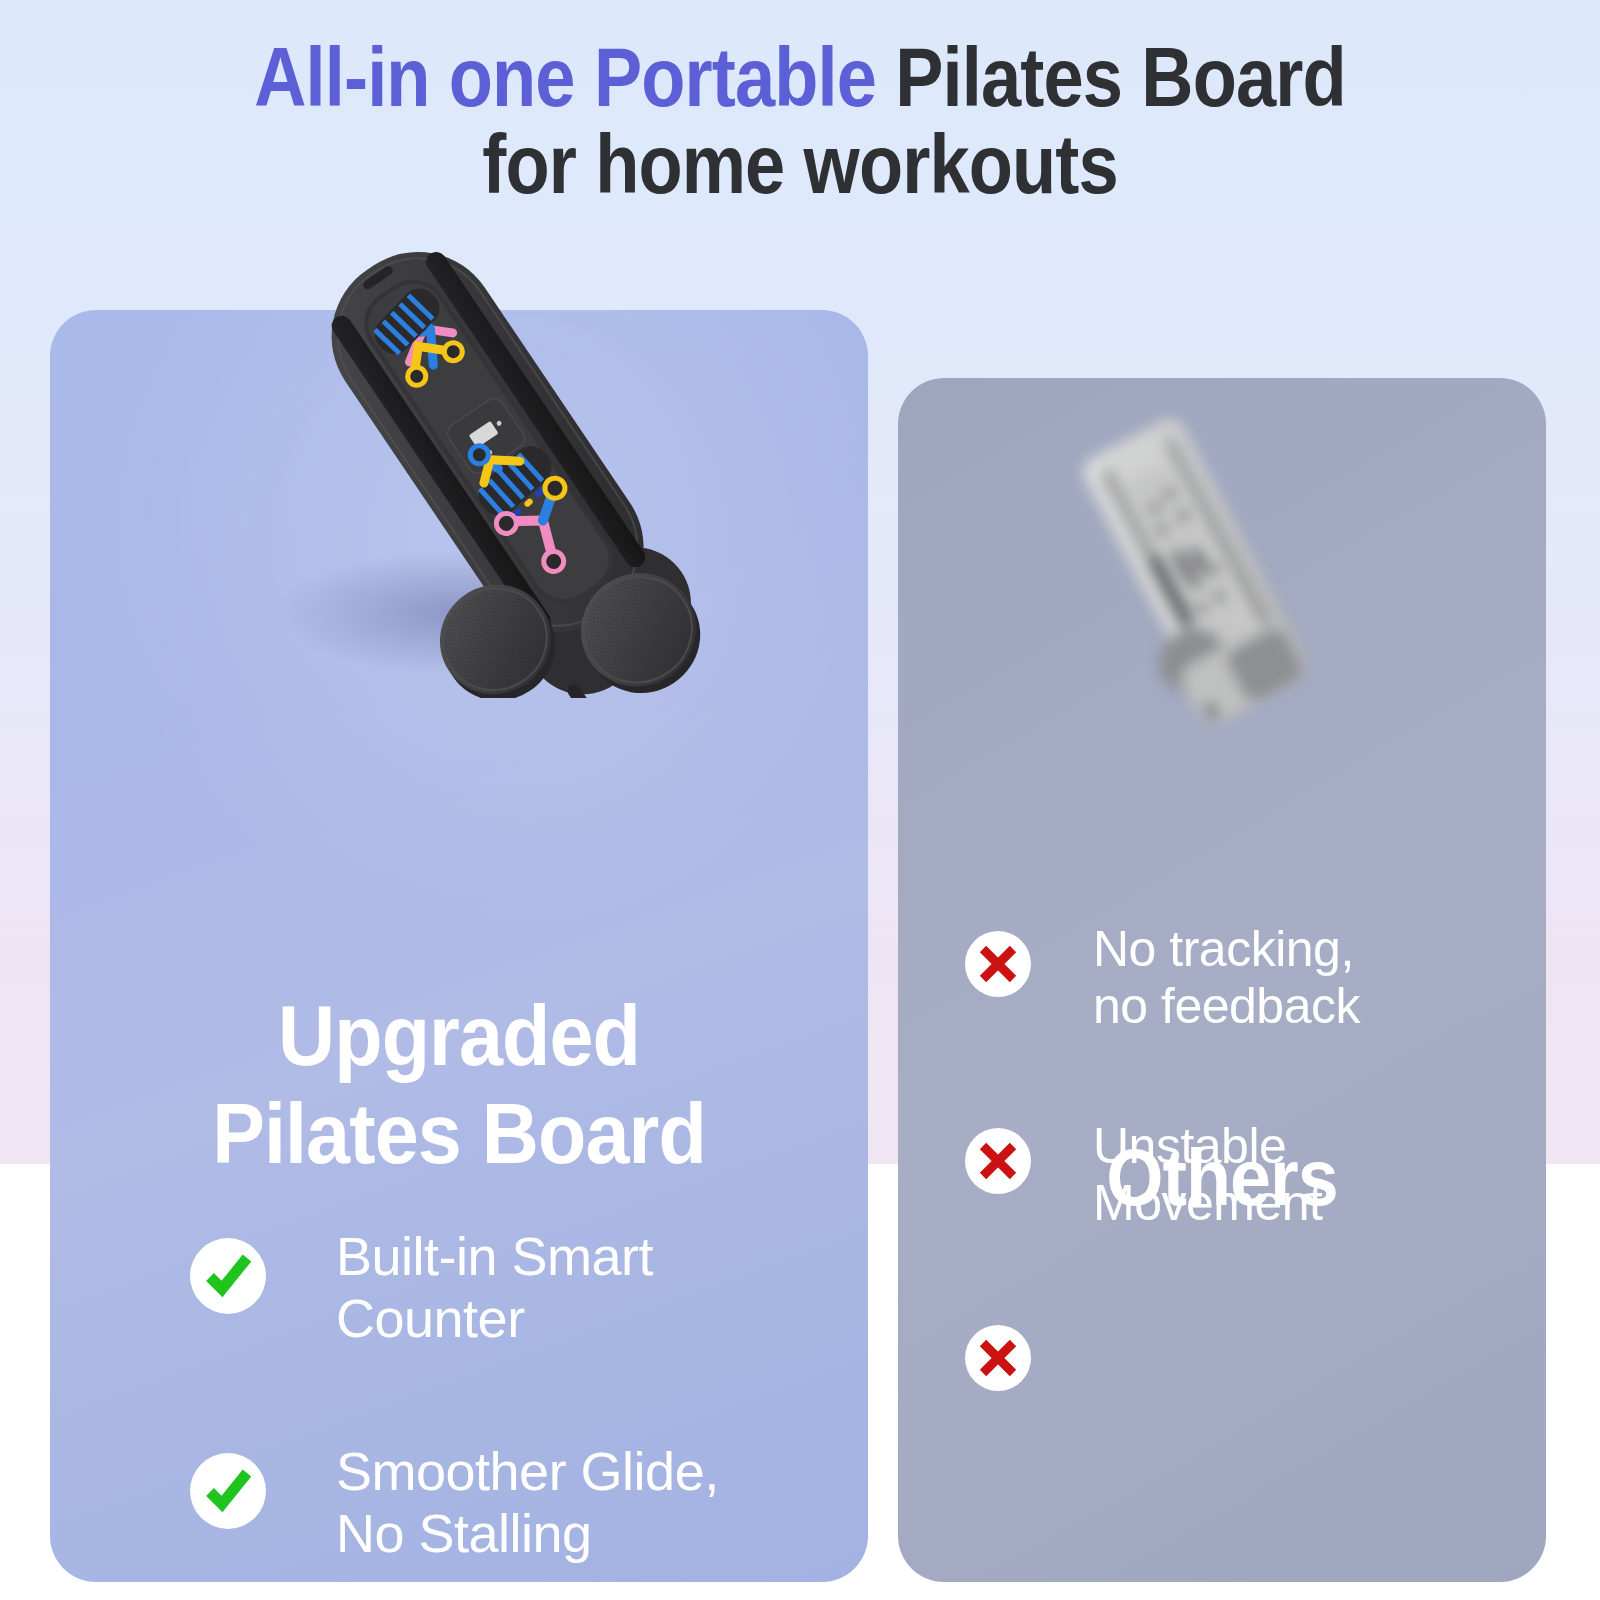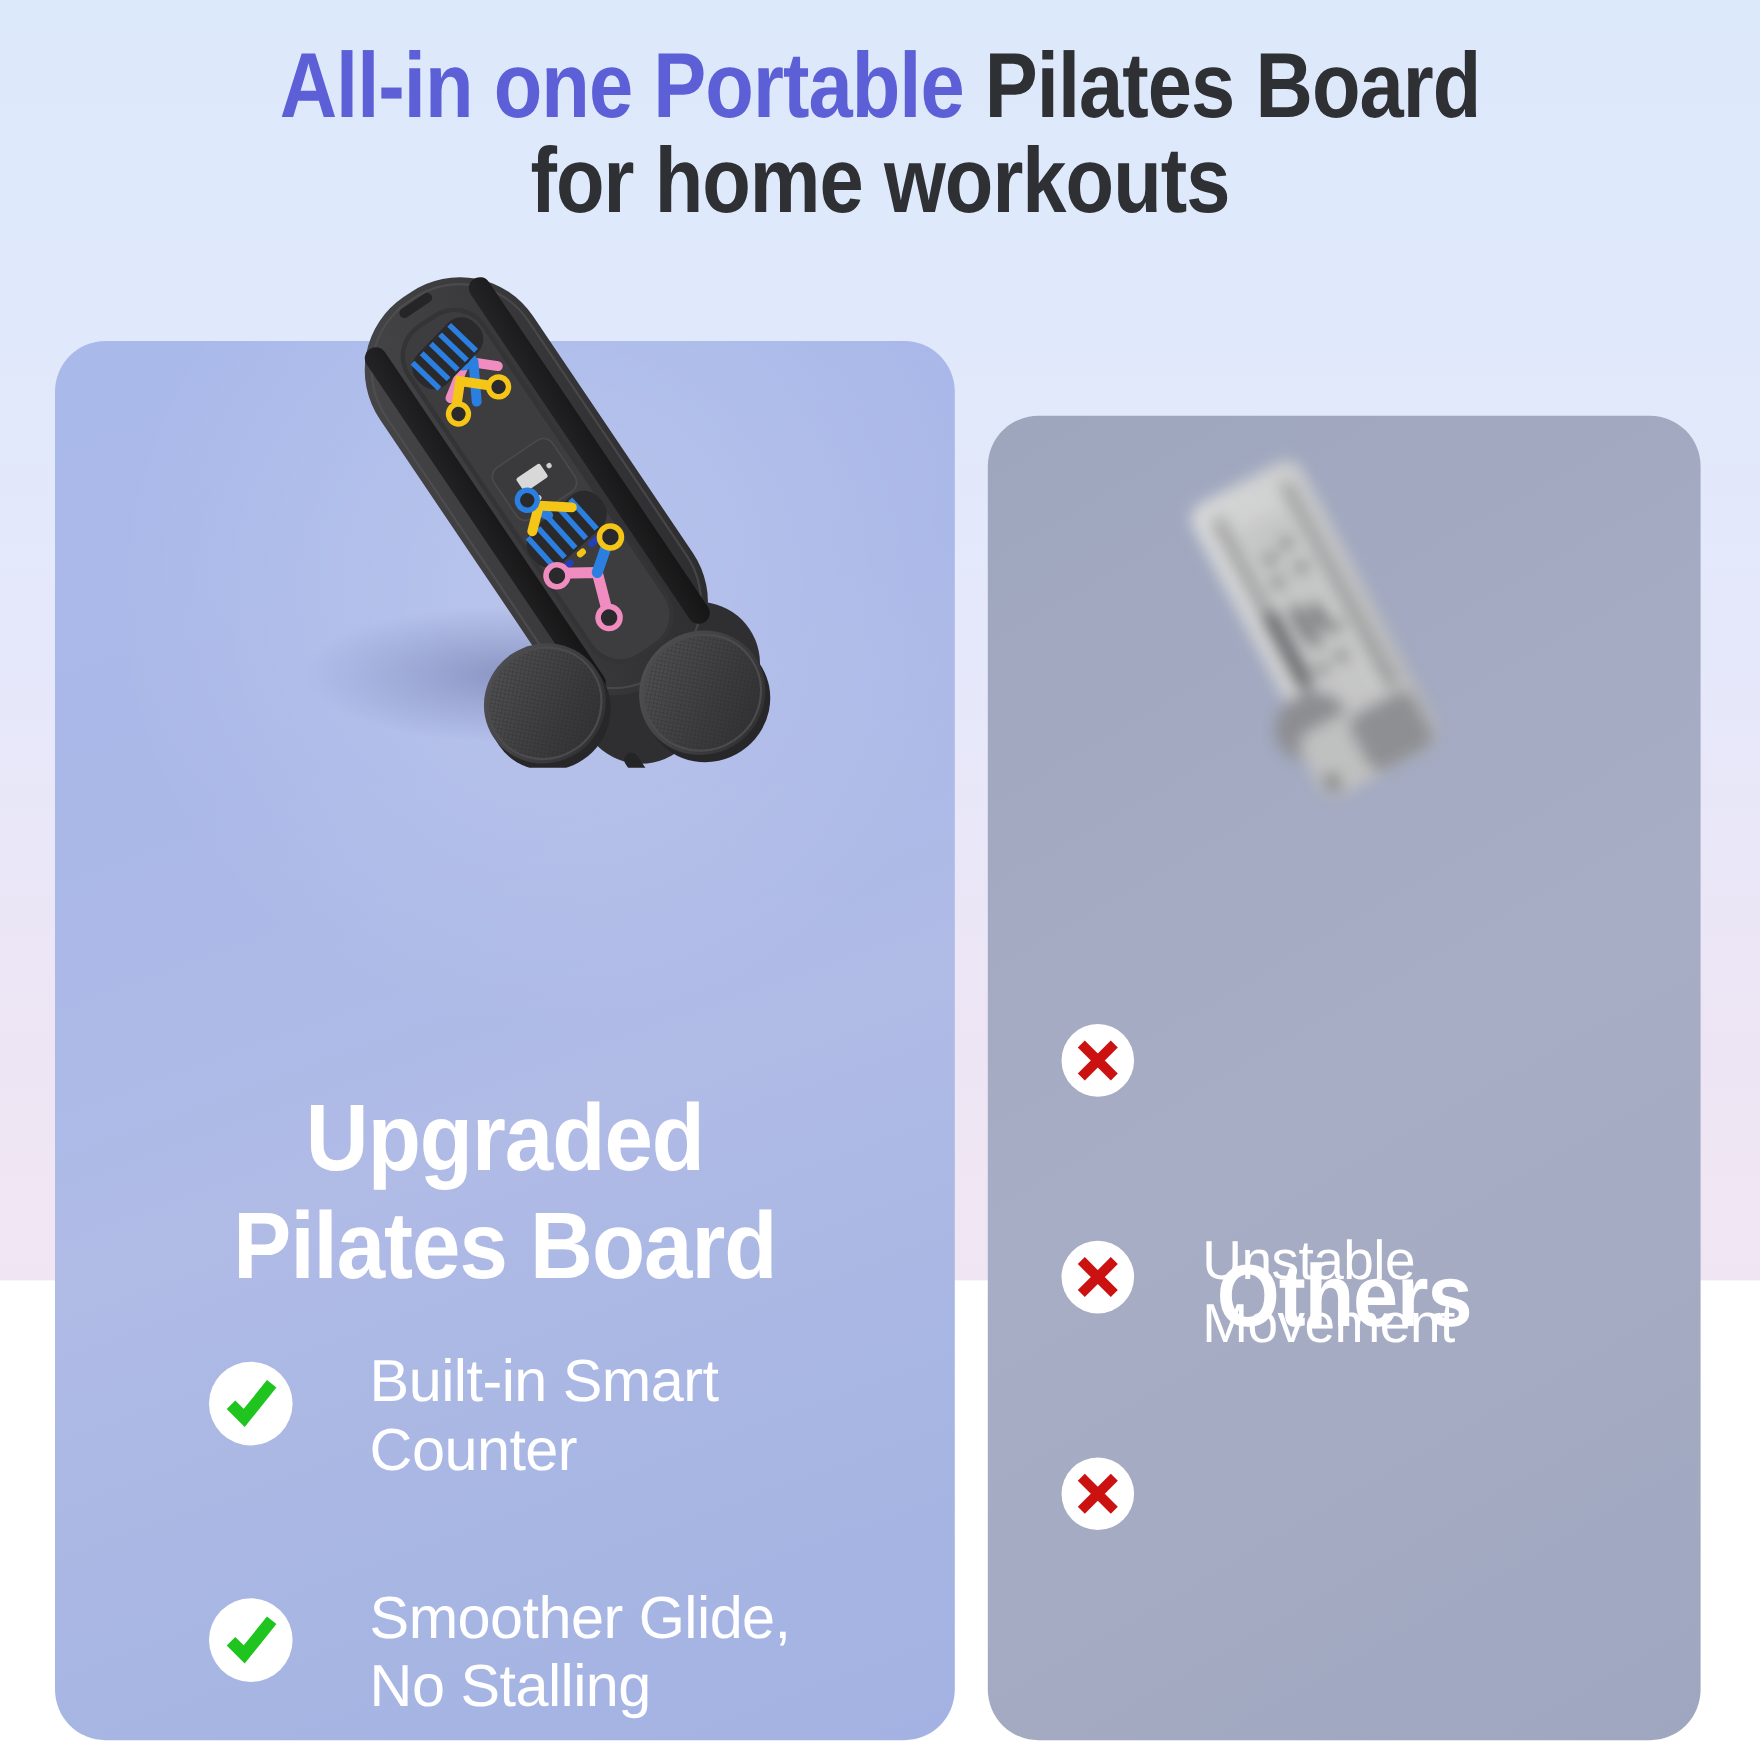--- a/index.html
+++ b/index.html
@@ -205,20 +205,22 @@
     <h2 class="card-heading" id="heading-right">Others</h2>
 
     <div class="feature-list" id="features-right" style="left:67px; top:547px;">
 
       <div class="feature-row">
         <span class="badge">
           <svg width="46" height="46" viewBox="0 0 46 46" aria-hidden="true">
             <path d="M8 8 L38 38 M38 8 L8 38" fill="none" stroke="#cc1111" stroke-width="9" stroke-linecap="butt"></path>
           </svg>
         </span>
+        <span class="feature-text">No tracking,
+no feedback</span>
       </div>
 
       <div class="feature-row">
         <span class="badge">
           <svg width="46" height="46" viewBox="0 0 46 46" aria-hidden="true">
             <path d="M8 8 L38 38 M38 8 L8 38" fill="none" stroke="#cc1111" stroke-width="9" stroke-linecap="butt"></path>
           </svg>
         </span>
         <span class="feature-text">Unstable
 Movement</span>

